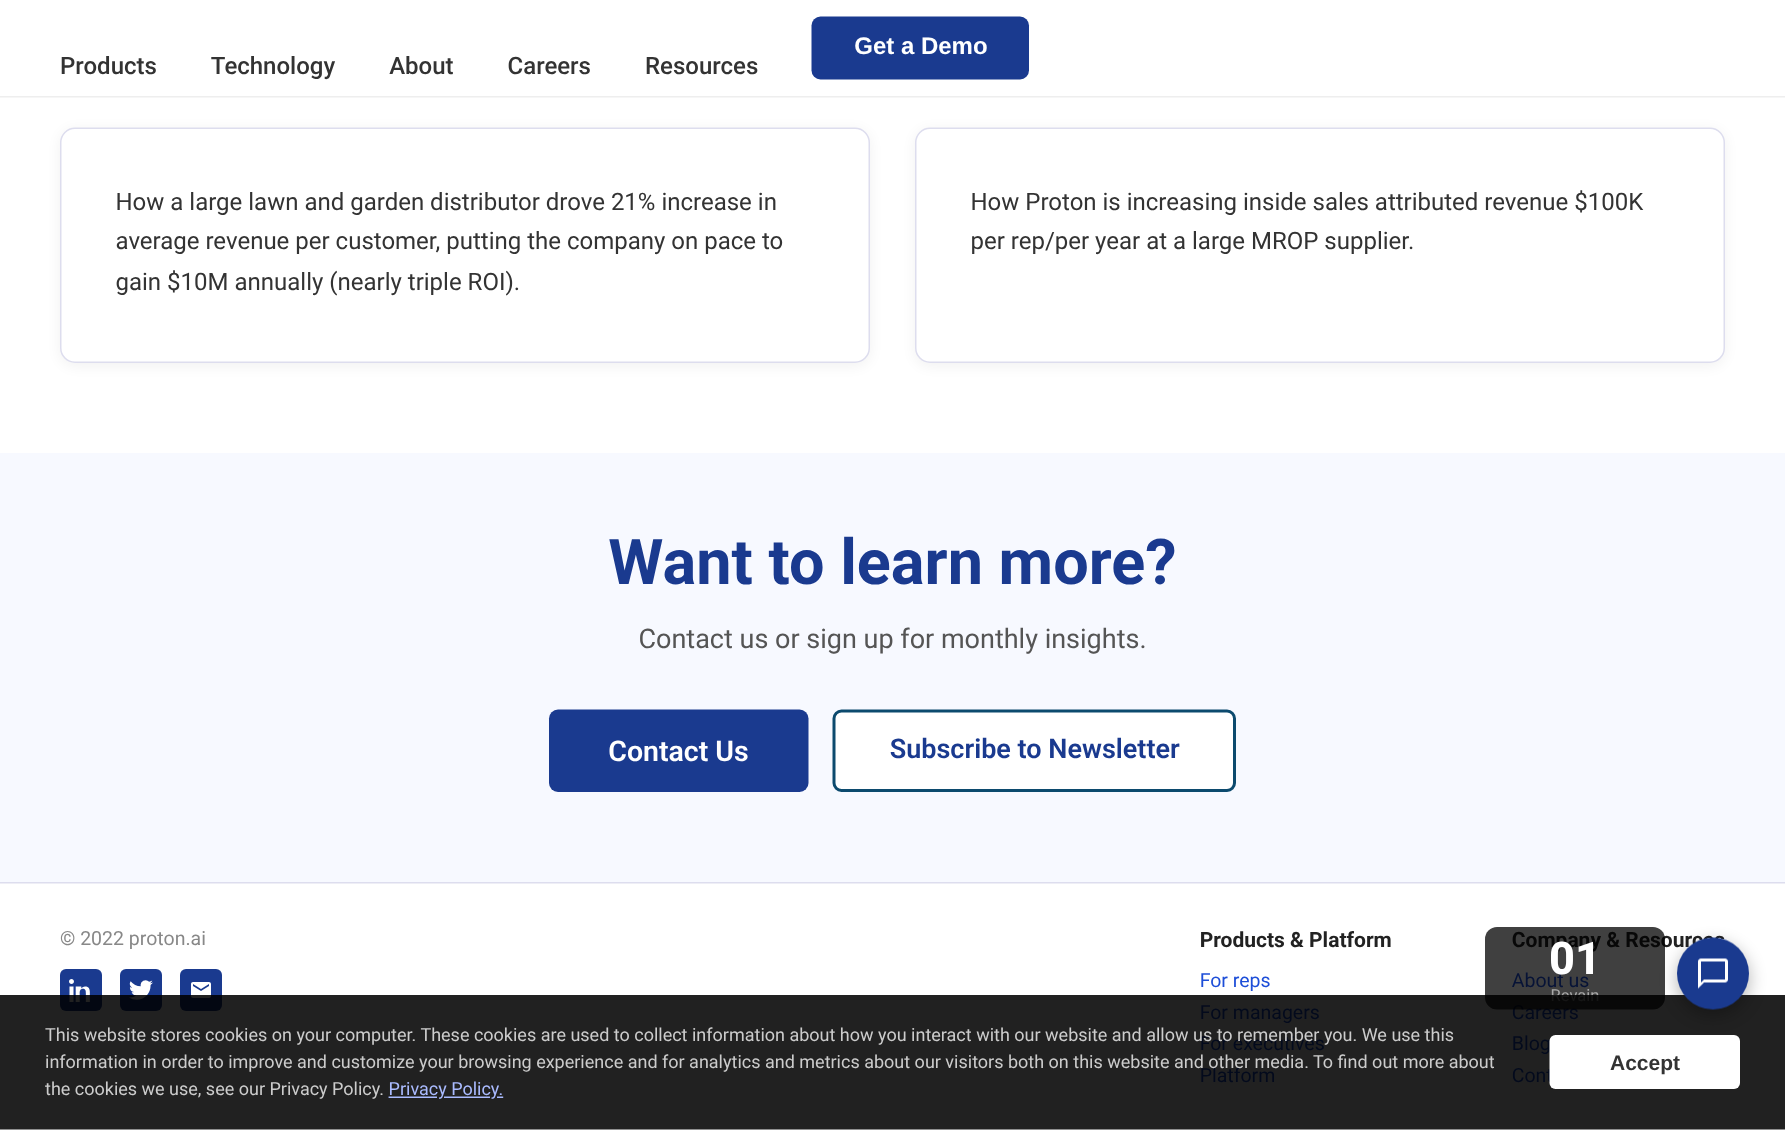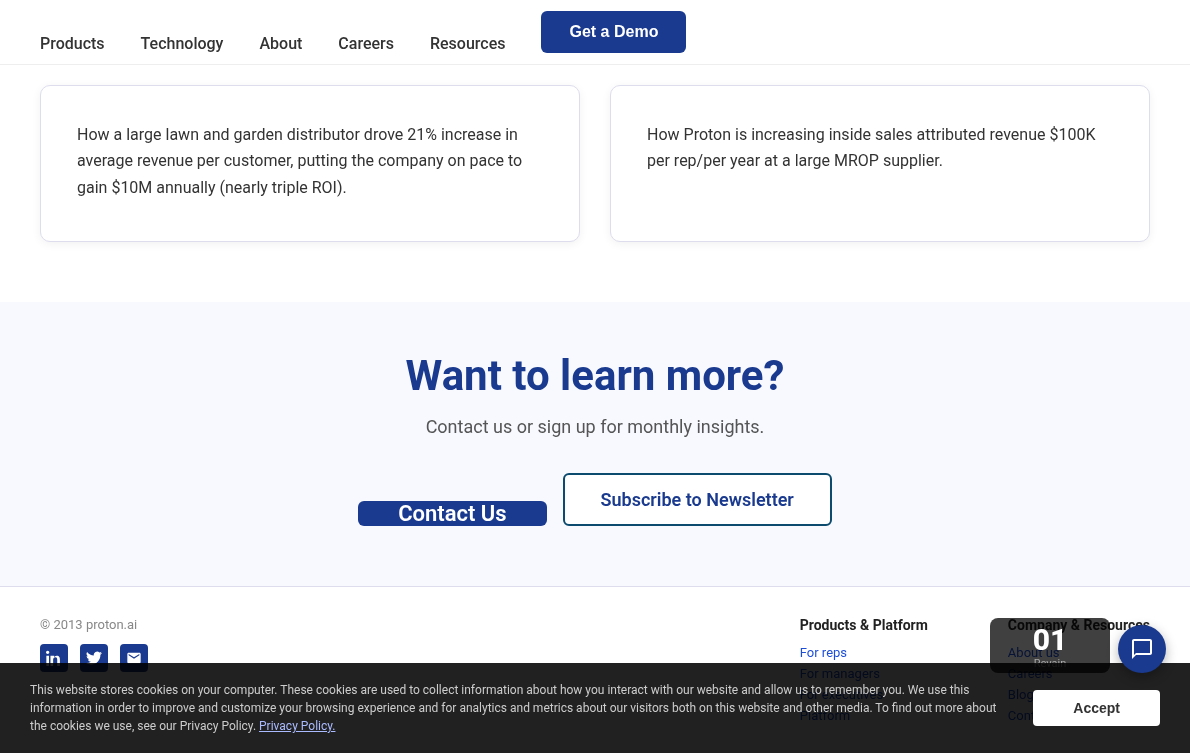--- a/index.html
+++ b/index.html
@@ -113,28 +113,27 @@
     }
     .cta-buttons {
       display: flex;
       justify-content: center;
       gap: 16px;
     }
     .btn-contact {
       background: #1a3a8f;
       color: #fff;
       border: none;
-      padding: 0 40px;
+      padding: 16px 40px;
       border-radius: 6px;
-      font-size: 22px;
+      font-size: 19px;
       font-weight: 600;
       cursor: pointer;
       text-decoration: none;
       display: inline-block;
-      margin-top: 28px;
     }
     .btn-subscribe {
       background: #fff;
       color: #1a3a8f;
       border: 2px solid #0c4a6e;
       padding: 14px 36px;
       border-radius: 6px;
       font-size: 18px;
       font-weight: 600;
       cursor: pointer;
@@ -305,21 +304,21 @@
       <a href="#" class="btn-contact">Contact Us</a>
       <a href="#" class="btn-subscribe">Subscribe to Newsletter</a>
     </div>
   </div>
 
 </main>
 
 <footer class="footer">
   <div class="footer-top">
     <div class="footer-left">
-      <span class="footer-copyright">© 2013 proton.ai</span>
+      <span class="footer-copyright">© 2022 proton.ai</span>
       <div class="footer-social">
         <div class="social-icon">
           <svg width="16" height="16" viewBox="0 0 24 24">
               <path d="M4.98 3.5C4.98 4.88 3.87 6 2.5 6S.02 4.88.02 3.5C.02 2.12 1.13 1 2.5 1s2.48 1.12 2.48 2.5zM.5 8.5h4V24h-4V8.5zM8.5 8.5h3.8v2.1h.05c.53-1 1.82-2.1 3.75-2.1 4.01 0 4.75 2.64 4.75 6.07V24h-4v-8.58c0-2.05-.04-4.68-2.85-4.68-2.86 0-3.3 2.23-3.3 4.53V24h-4V8.5z"></path>
             </svg>
         </div>
         <div class="social-icon">
           <svg width="16" height="16" viewBox="0 0 24 24">
               <path d="M23.95 4.57a10 10 0 01-2.82.77 4.96 4.96 0 002.16-2.72c-.95.55-2 .95-3.12 1.19a4.92 4.92 0 00-8.38 4.49A13.94 13.94 0 011.64 3.16a4.92 4.92 0 001.52 6.57 4.9 4.9 0 01-2.23-.61v.06a4.92 4.92 0 003.95 4.83 4.94 4.94 0 01-2.22.08 4.92 4.92 0 004.6 3.42A9.87 9.87 0 010 19.54a13.94 13.94 0 007.55 2.21c9.06 0 14.01-7.5 14.01-14.01l-.02-.64A10 10 0 0024 4.59l-.05-.02z"></path>
             </svg>

